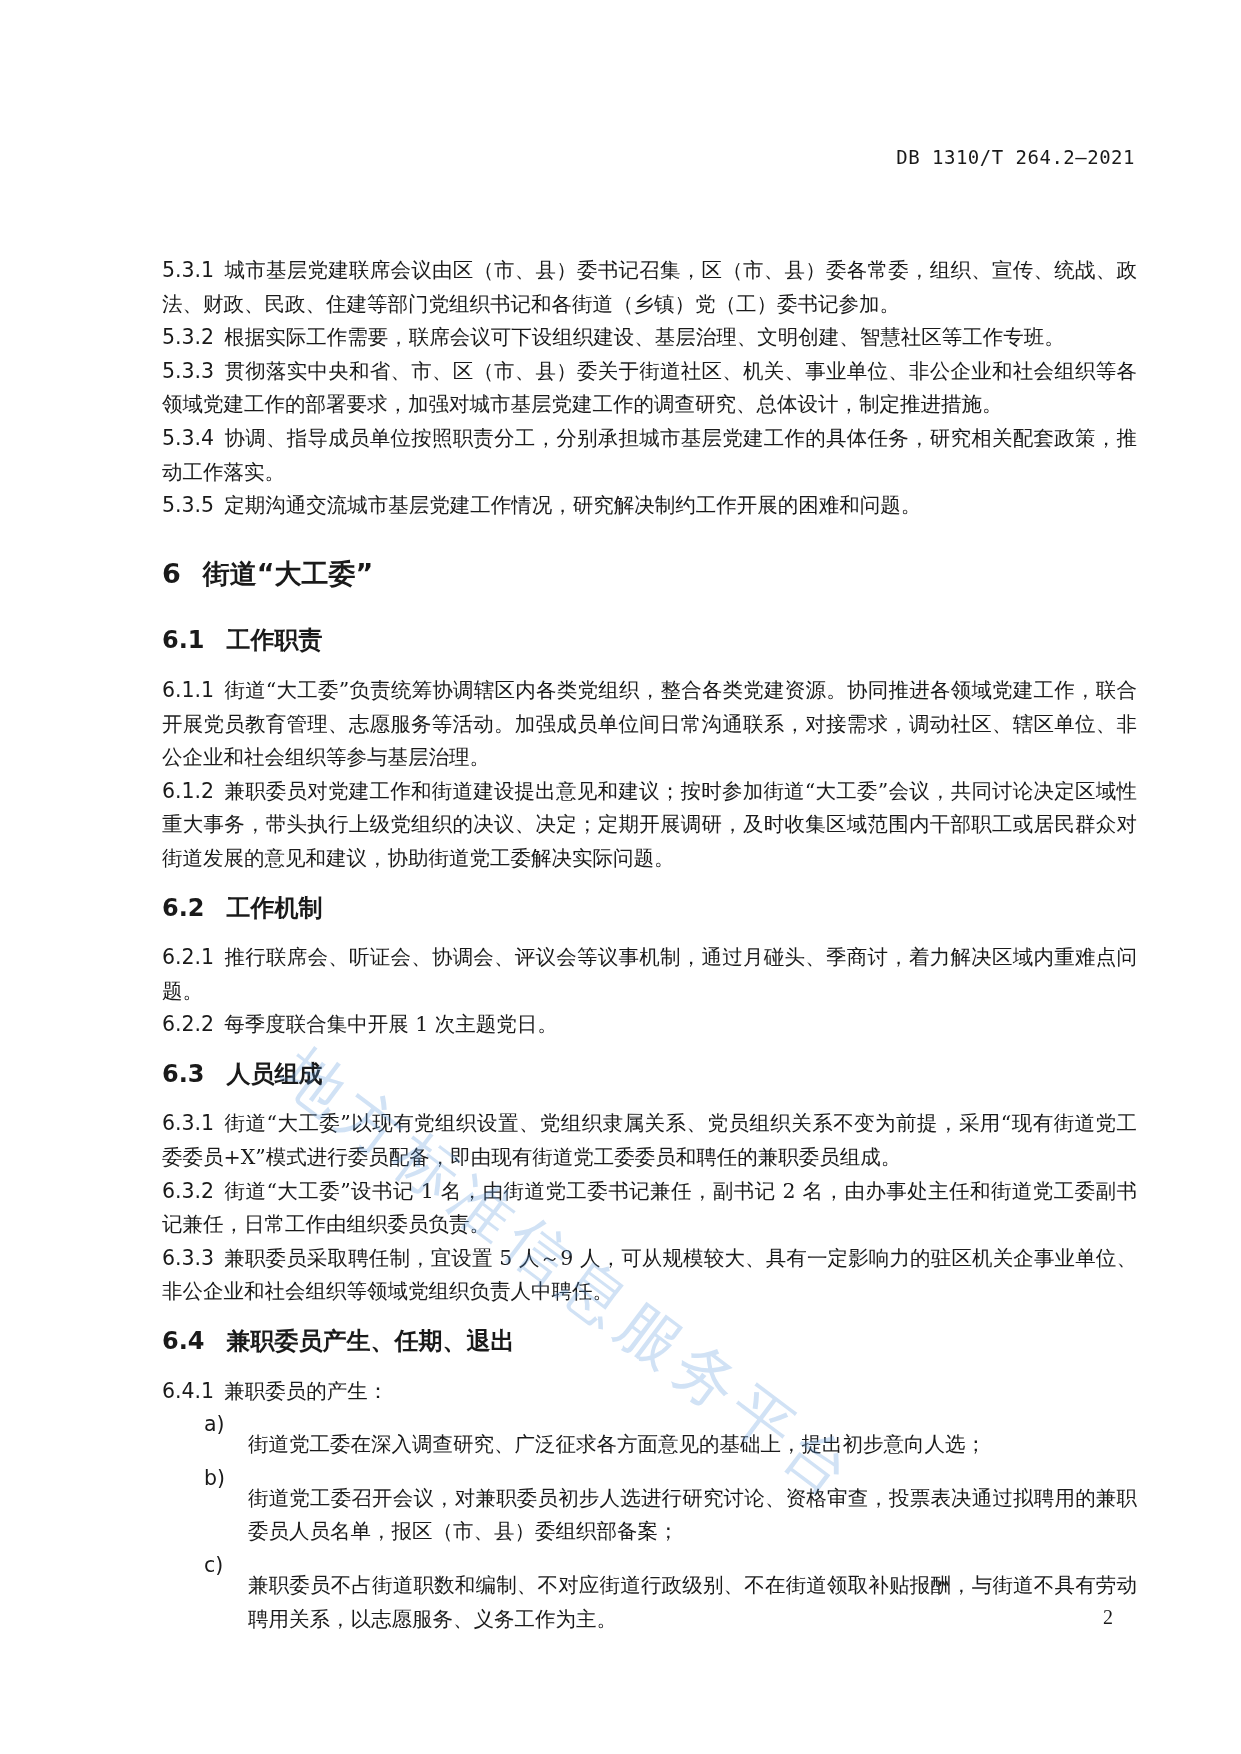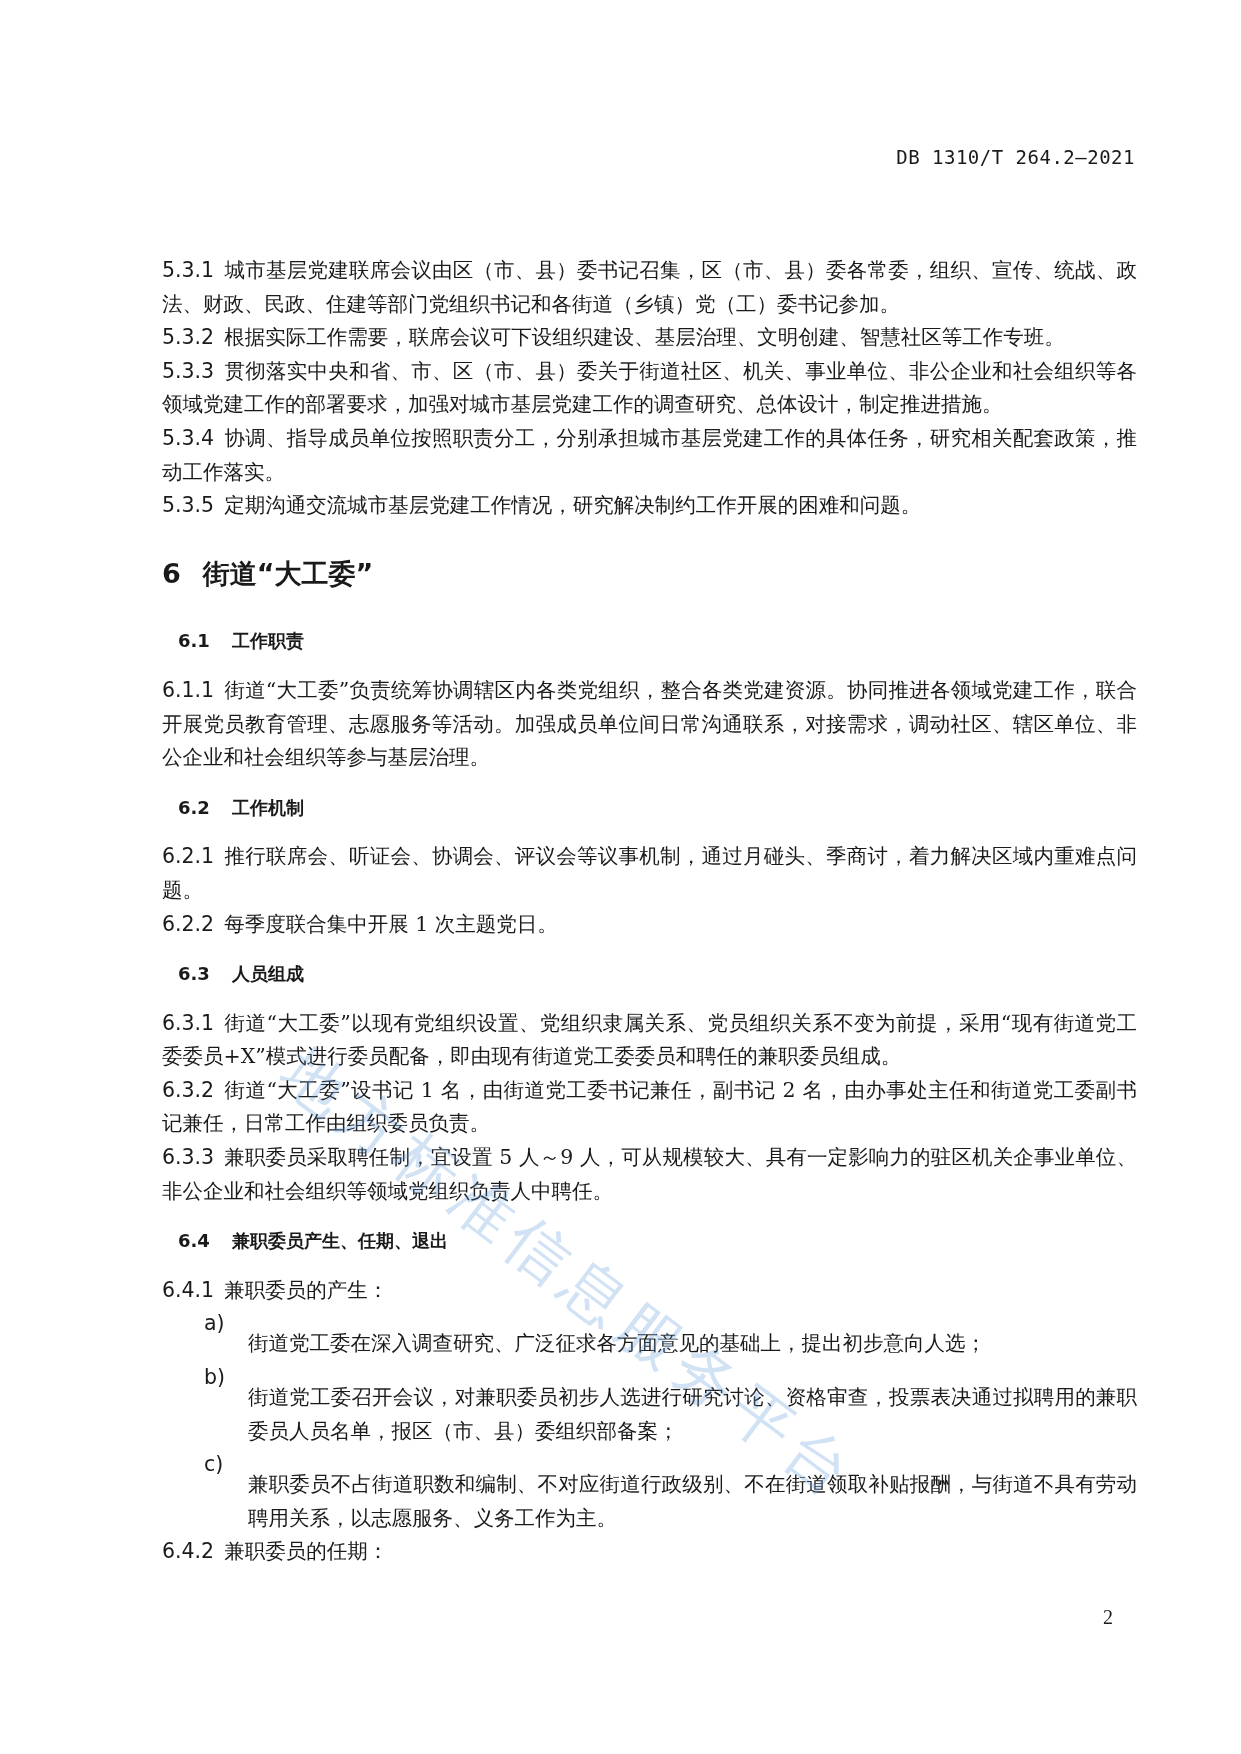--- a/index.html
+++ b/index.html
@@ -5,21 +5,21 @@
   html, body { margin: 0; padding: 0; background: #ffffff; }
   body { width: 1241px; height: 1754px; position: relative; overflow: hidden;
          font-family: "DejaVu Serif", "Liberation Serif", serif; color: #1a1a1a; }
   .page { position: absolute; left: 15px; top: 0; width: 1241px; height: 1754px; }
   .std-code { position: absolute; top: 146px; right: 121px; font-family: "DejaVu Sans Mono", "Liberation Mono", monospace;
               font-size: 19px; letter-spacing: 0.5px; }
   .content { position: absolute; left: 147px; top: 254px; width: 975px; font-size: 20.5px; line-height: 33.6px; }
   .p { margin: 0; text-align: justify; text-justify: inter-character; }
   .num { font-family: "DejaVu Sans", "Liberation Sans", sans-serif; margin-right: 10px; }
   .h1 { margin: 34px 0 34px 0; font-family: "DejaVu Sans", "Liberation Sans", sans-serif; font-size: 27px; }
-  .h2 { margin: 0 0 16px 16px; font-family: "DejaVu Sans", "Liberation Sans", sans-serif; font-size: 18px; }
+  .h2 { margin: 0 0 16px 0; font-family: "DejaVu Sans", "Liberation Sans", sans-serif; font-size: 24px; }
   .h2 .num, .h1 .num { margin-right: 22px; }
   .gap { height: 16px; }
   .list-item { display: flex; margin-left: 42px; }
   .list-item .mark { width: 44px; flex: none; font-family: "DejaVu Sans", "Liberation Sans", sans-serif; }
   .list-item .txt { flex: 1; text-align: justify; margin-top: 20px; }
   .page-num { position: absolute; top: 1606px; left: 1088px; font-size: 20px; font-family: "Liberation Serif", serif; }
   .watermark { position: absolute; left: 300px; top: 1030px; transform-origin: 0 0; transform: rotate(37deg);
                font-family: "DejaVu Sans", sans-serif; font-size: 62px; color: rgba(90,150,220,0.28); letter-spacing: 8px;
                white-space: nowrap; pointer-events: none; }
 </style>
@@ -35,20 +35,21 @@
     <p class="p"><span class="num">5.3.1</span><span>城市基层党建联席会议由区（市、县）委书记召集，区（市、县）委各常委，组织、宣传、统战、政法、财政、民政、住建等部门党组织书记和各街道（乡镇）党（工）委书记参加。</span></p>
     <p class="p"><span class="num">5.3.2</span><span>根据实际工作需要，联席会议可下设组织建设、基层治理、文明创建、智慧社区等工作专班。</span></p>
     <p class="p"><span class="num">5.3.3</span><span>贯彻落实中央和省、市、区（市、县）委关于街道社区、机关、事业单位、非公企业和社会组织等各领域党建工作的部署要求，加强对城市基层党建工作的调查研究、总体设计，制定推进措施。</span></p>
     <p class="p"><span class="num">5.3.4</span><span>协调、指导成员单位按照职责分工，分别承担城市基层党建工作的具体任务，研究相关配套政策，推动工作落实。</span></p>
     <p class="p"><span class="num">5.3.5</span><span>定期沟通交流城市基层党建工作情况，研究解决制约工作开展的困难和问题。</span></p>
 
     <h2 class="h1"><span class="num">6</span><span>街道“大工委”</span></h2>
 
     <h3 class="h2"><span class="num">6.1</span><span>工作职责</span></h3>
     <p class="p"><span class="num">6.1.1</span><span>街道“大工委”负责统筹协调辖区内各类党组织，整合各类党建资源。协同推进各领域党建工作，联合开展党员教育管理、志愿服务等活动。加强成员单位间日常沟通联系，对接需求，调动社区、辖区单位、非公企业和社会组织等参与基层治理。</span></p>
+    <p class="p"><span class="num">6.1.2</span><span>兼职委员对党建工作和街道建设提出意见和建议；按时参加街道“大工委”会议，共同讨论决定区域性重大事务，带头执行上级党组织的决议、决定；定期开展调研，及时收集区域范围内干部职工或居民群众对街道发展的意见和建议，协助街道党工委解决实际问题。</span></p>
     <div class="gap"></div>
 
     <h3 class="h2"><span class="num">6.2</span><span>工作机制</span></h3>
     <p class="p"><span class="num">6.2.1</span><span>推行联席会、听证会、协调会、评议会等议事机制，通过月碰头、季商讨，着力解决区域内重难点问题。</span></p>
     <p class="p"><span class="num">6.2.2</span><span>每季度联合集中开展 1 次主题党日。</span></p>
     <div class="gap"></div>
 
     <h3 class="h2"><span class="num">6.3</span><span>人员组成</span></h3>
     <p class="p"><span class="num">6.3.1</span><span>街道“大工委”以现有党组织设置、党组织隶属关系、党员组织关系不变为前提，采用“现有街道党工委委员+X”模式进行委员配备，即由现有街道党工委委员和聘任的兼职委员组成。</span></p>
     <p class="p"><span class="num">6.3.2</span><span>街道“大工委”设书记 1 名，由街道党工委书记兼任，副书记 2 名，由办事处主任和街道党工委副书记兼任，日常工作由组织委员负责。</span></p>
@@ -64,19 +65,18 @@
       </div>
     <div class="list-item">
         <span class="mark">b)</span>
         <span class="txt">街道党工委召开会议，对兼职委员初步人选进行研究讨论、资格审查，投票表决通过拟聘用的兼职委员人员名单，报区（市、县）委组织部备案；</span>
       </div>
     <div class="list-item">
         <span class="mark">c)</span>
         <span class="txt">兼职委员不占街道职数和编制、不对应街道行政级别、不在街道领取补贴报酬，与街道不具有劳动聘用关系，以志愿服务、义务工作为主。</span>
       </div>
 
-    <p class="p"><span class="num">6.4.2</span><span>兼职委员的任期：</span></p>
   </div>
 
   <div class="watermark">地方标准信息服务平台</div>
 
   <div class="page-num">2</div>
 </div>
 
 </body></html>

